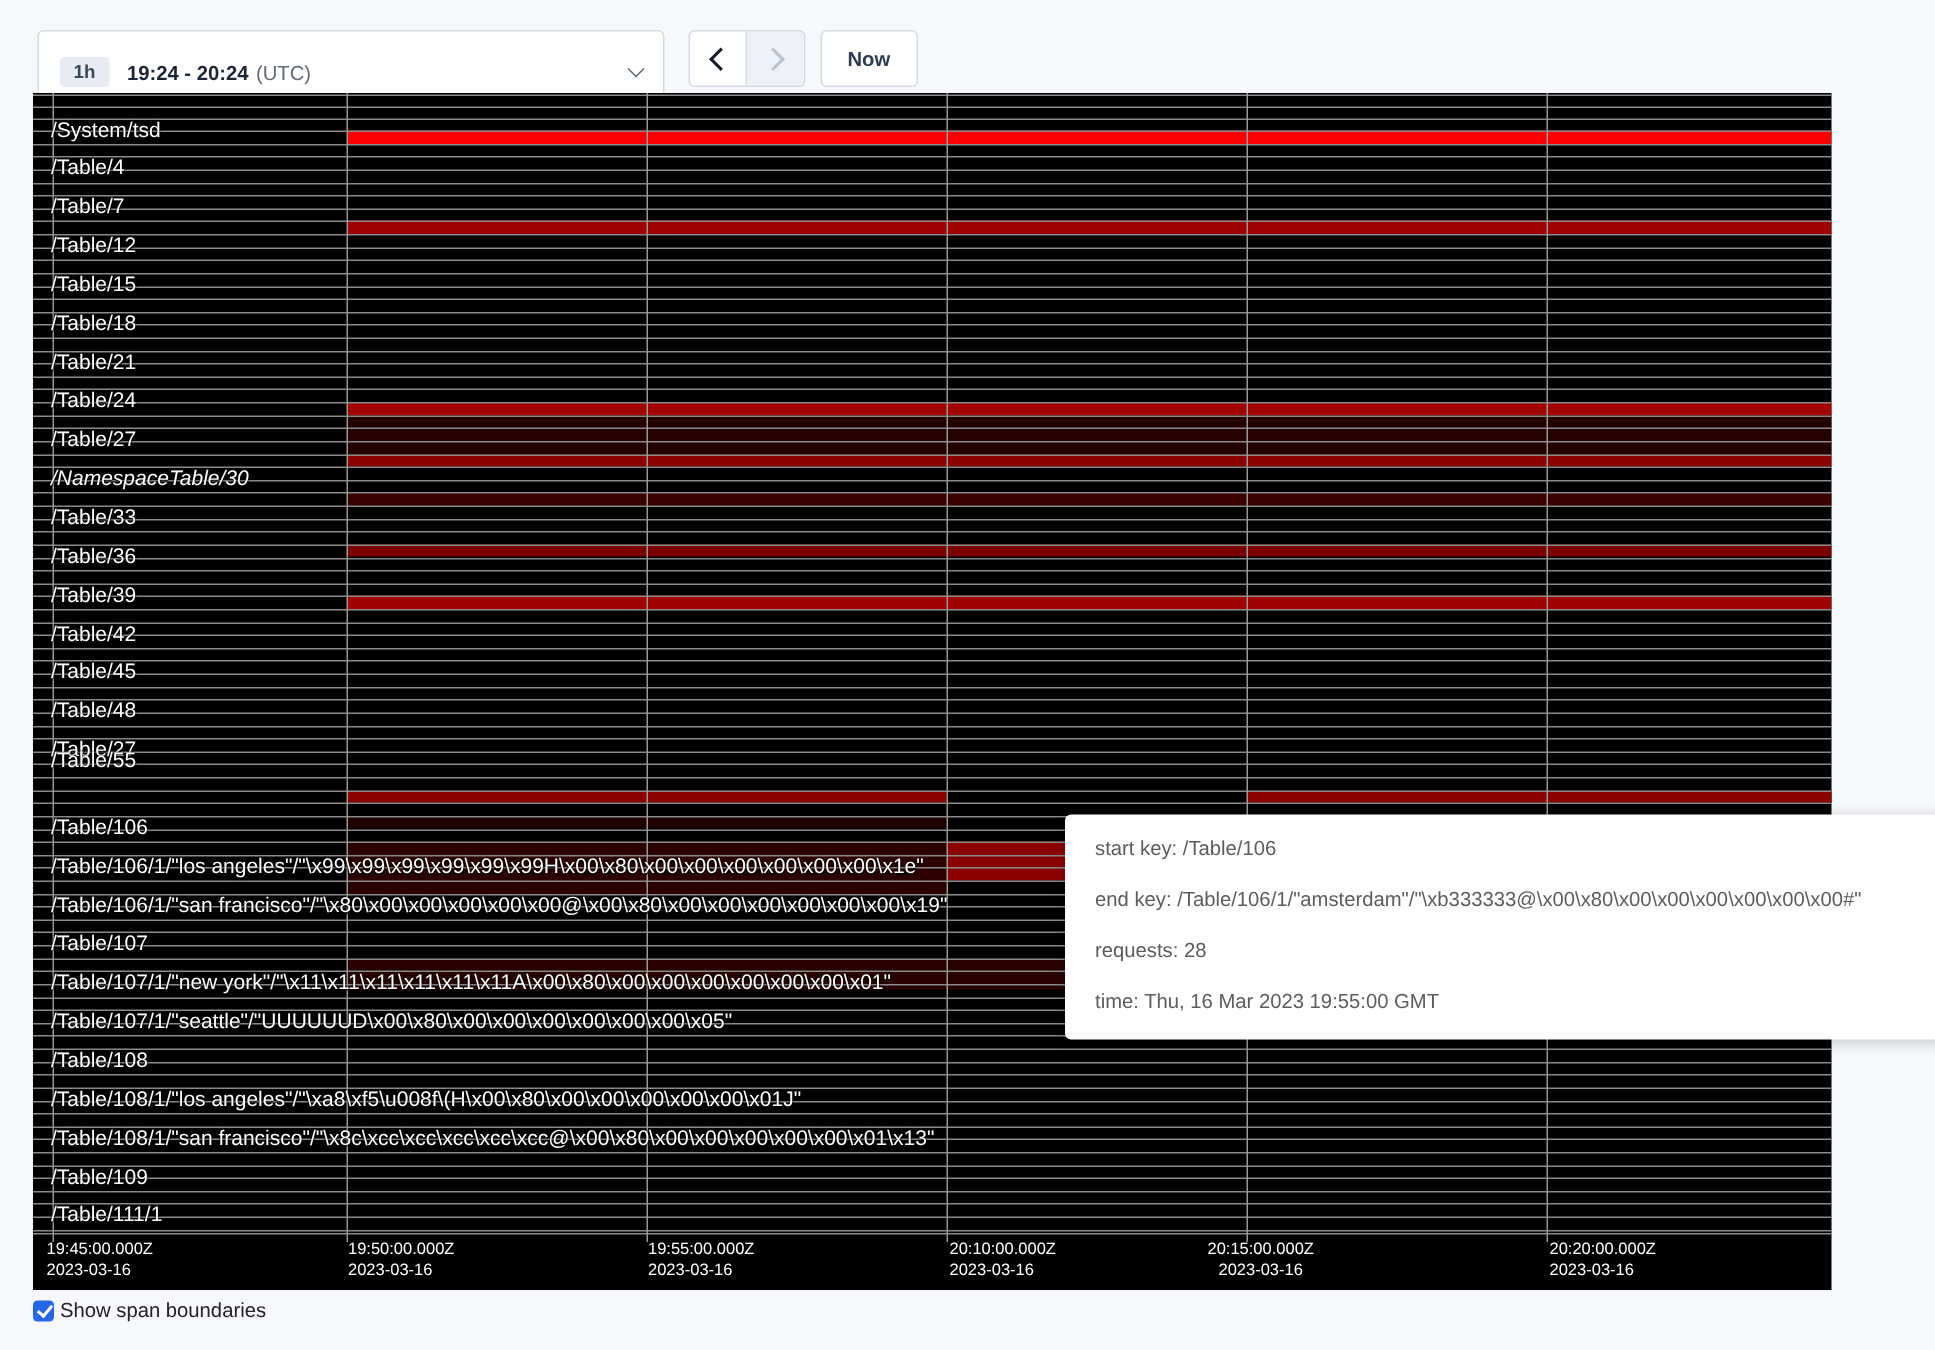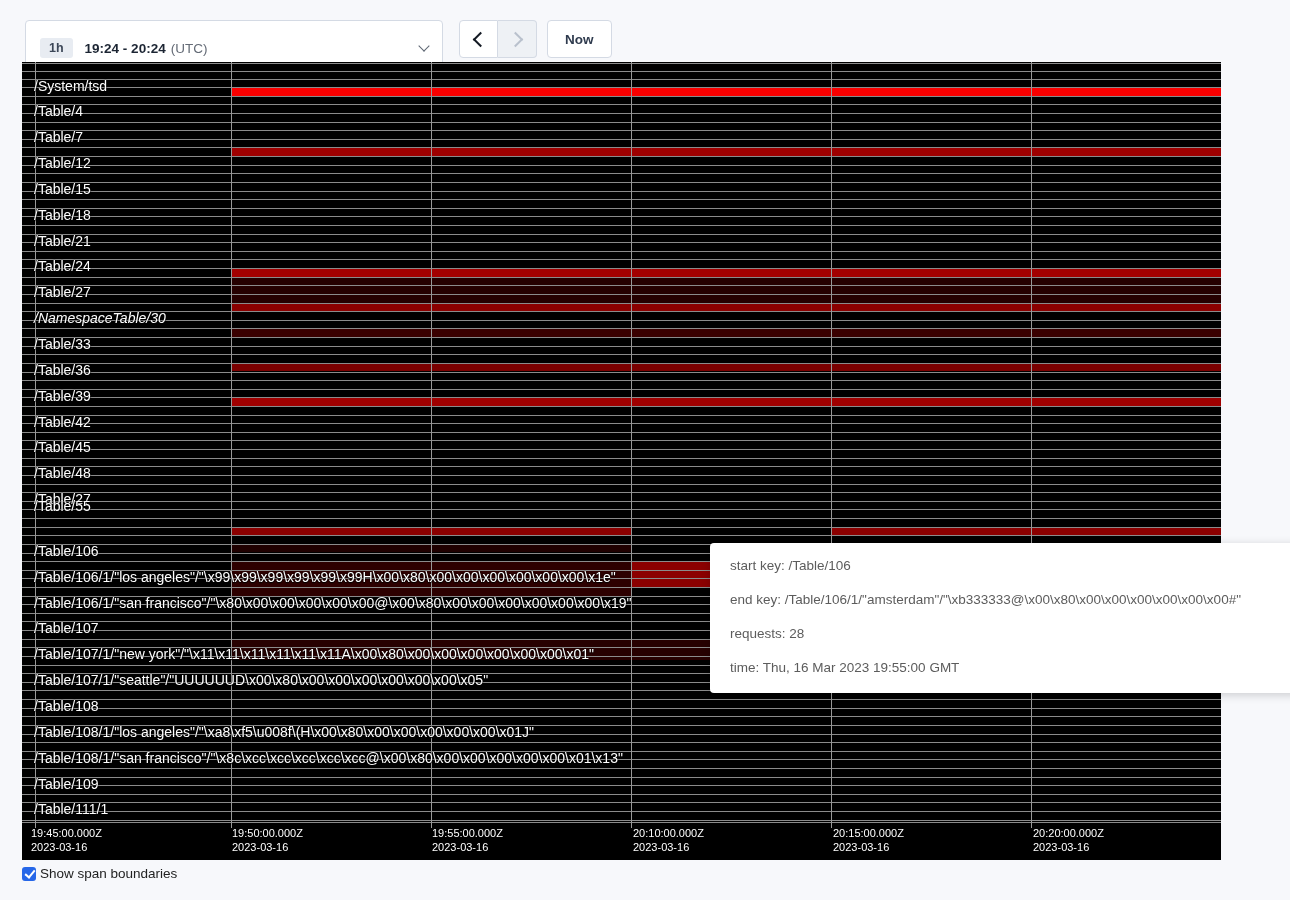--- a/index.html
+++ b/index.html
@@ -244,21 +244,21 @@
       <div>2023-03-16</div>
     </div>
     <div class="tick" style="left: 410px;">
       <div>19:55:00.000Z</div>
       <div>2023-03-16</div>
     </div>
     <div class="tick" style="left: 611px;">
       <div>20:10:00.000Z</div>
       <div>2023-03-16</div>
     </div>
-    <div class="tick" style="left: 811px;">
+    <div class="tick" style="left: 783px; text-align: center;">
       <div>20:15:00.000Z</div>
       <div>2023-03-16</div>
     </div>
     <div class="tick" style="left: 1011px;">
       <div>20:20:00.000Z</div>
       <div>2023-03-16</div>
     </div>
   </div>
 
 <div id="tooltip">

